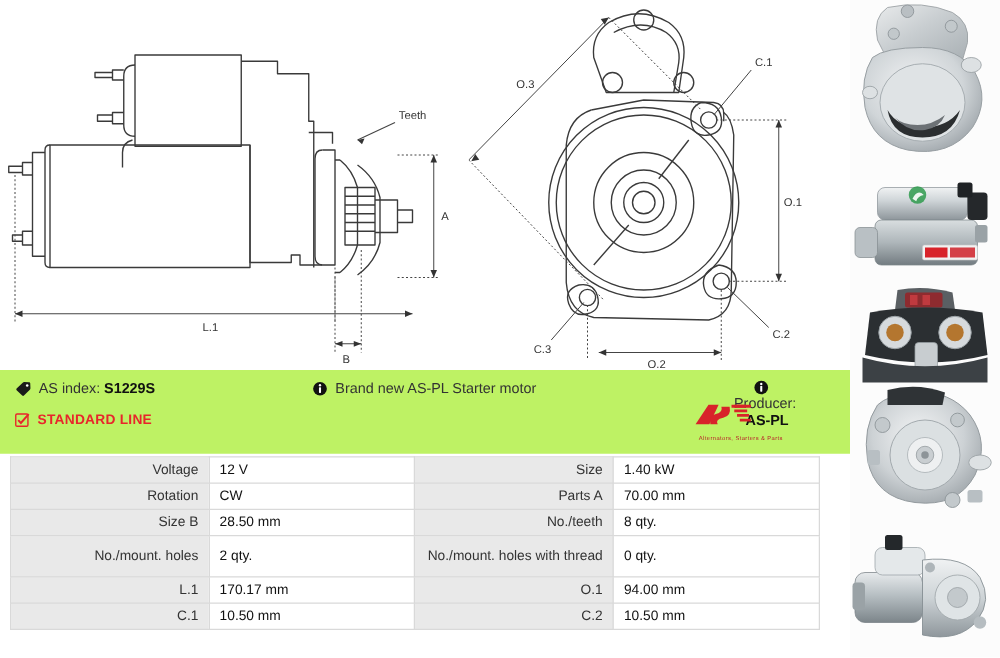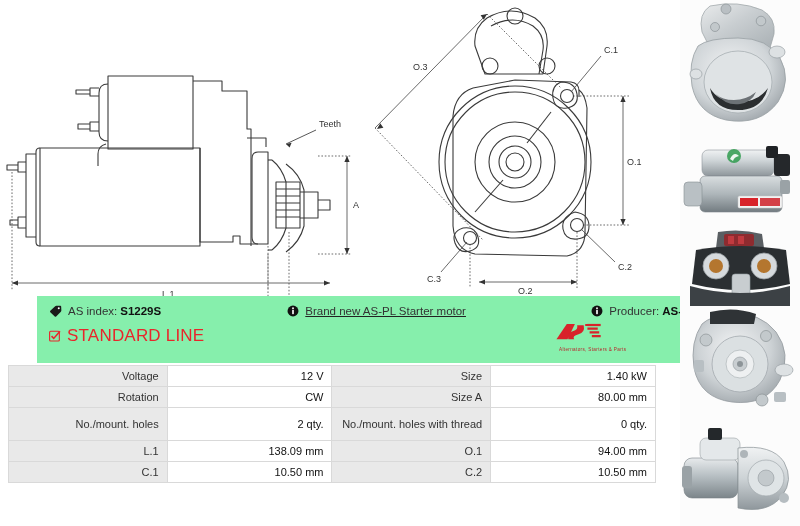--- a/index.html
+++ b/index.html
@@ -8,67 +8,67 @@
     background: #ffffff;
     font-family: "Liberation Sans", sans-serif;
     color: #222;
     overflow: hidden;
   }
   #page { position: relative; width: 800px; height: 526px; background: #fff; }
 
   
   #drawings { position: absolute; left: 0; top: 0; width: 680px; height: 296px; background:#fff; }
   .dwg { position: absolute; top: 0; height: 296px; }
-  #dwg-side { left: 0; width: 375px; margin-top: 32px; }
+  #dwg-side { left: 0; width: 375px; }
   #dwg-front { left: 375px; width: 305px; }
   .dwg svg { display: block; width: 100%; height: 100%; }
 
   
   #photos {
     position: absolute; left: 680px; top: 0; width: 120px; height: 526px;
     background: #ffffff; display: flex; flex-direction: column;
   }
   .photo { position: relative; width: 120px; background: #fbfbfb; overflow: hidden; }
   .photo svg { display:block; width: 100%; height: 100%; }
 
   
   #infobar {
     position: absolute; left: 0; top: 296px; width: 680px; height: 67px;
-    background: #86efac; padding: 8px 10px 0 12px; margin-left: 37px;
+    background: #bef264; padding: 8px 10px 0 12px;
   }
   .inforow { display: flex; align-items: flex-start; height: 25px; }
   .infocol { display: flex; align-items: center; font-size: 11.5px; line-height: 14px; }
   .c1 { width: 243px; }
-  .c2 { width: 310px; text-decoration: underline; }
-  .c3 { width: 118px; }
+  .c2 { width: 310px; }
+  .c3 { width: 118px; flex-direction: column; }
   .ico { display: inline-flex; align-items: center; justify-content: center;
          margin-right: 6px; flex: 0 0 auto; }
   .lbl { color: #333; white-space: nowrap; }
   .val { font-weight: bold; color: #111; margin-left: 3px; white-space: nowrap; }
-  .std { color: #e8262b; font-weight: normal; font-size: 17px; letter-spacing: .2px; }
+  .std { color: #e8262b; font-weight: bold; font-size: 11px; letter-spacing: .2px; }
   #logo-wrap { position: absolute; left: 555px; top: 322px; width: 122px; text-align: left; }
   .logo-tag { font-size: 4.6px; color: #b9242a; letter-spacing: .35px; margin-top: 1px; padding-left:4px;}
 
   
   #spec {
     position: absolute; left: 8px; top: 365px; width: 648px;
     border-collapse: collapse; table-layout: fixed;
     font-size: 11px;
   }
   #spec td {
     border: 1px solid #d9d9d9;
     padding: 3px 8px;
     height: 21px;
     vertical-align: middle;
   }
   #spec td.k {
     background: #e9e9e9; text-align: right; color: #333; width: 156px;
   }
   #spec td.v {
-    background: #ffffff; text-align: right; color: #111; width: 162px;
+    background: #ffffff; color: #111; width: 162px;
   }
   #spec tr.tall td { height: 33px; }
   #spec tr.tall td.k { line-height: 13px; }
 </style>
 </head>
 <body>
 
 <div id="page">
 
   <div id="drawings">
@@ -293,32 +293,38 @@
     <tbody>
         <tr>
           <td class="k">Voltage</td>
           <td class="v">12 V</td>
           <td class="k">Size</td>
           <td class="v">1.40 kW</td>
         </tr>
         <tr>
           <td class="k">Rotation</td>
           <td class="v">CW</td>
-          <td class="k">Size A</td>
-          <td class="v">80.00 mm</td>
+          <td class="k">Parts A</td>
+          <td class="v">70.00 mm</td>
+        </tr>
+        <tr>
+          <td class="k">Size B</td>
+          <td class="v">28.50 mm</td>
+          <td class="k">No./teeth</td>
+          <td class="v">8 qty.</td>
         </tr>
         <tr class="tall">
           <td class="k">No./mount. holes</td>
           <td class="v">2 qty.</td>
           <td class="k">No./mount. holes with thread</td>
           <td class="v">0 qty.</td>
         </tr>
         <tr>
           <td class="k">L.1</td>
-          <td class="v">138.09 mm</td>
+          <td class="v">170.17 mm</td>
           <td class="k">O.1</td>
           <td class="v">94.00 mm</td>
         </tr>
         <tr>
           <td class="k">C.1</td>
           <td class="v">10.50 mm</td>
           <td class="k">C.2</td>
           <td class="v">10.50 mm</td>
         </tr>
       </tbody>

